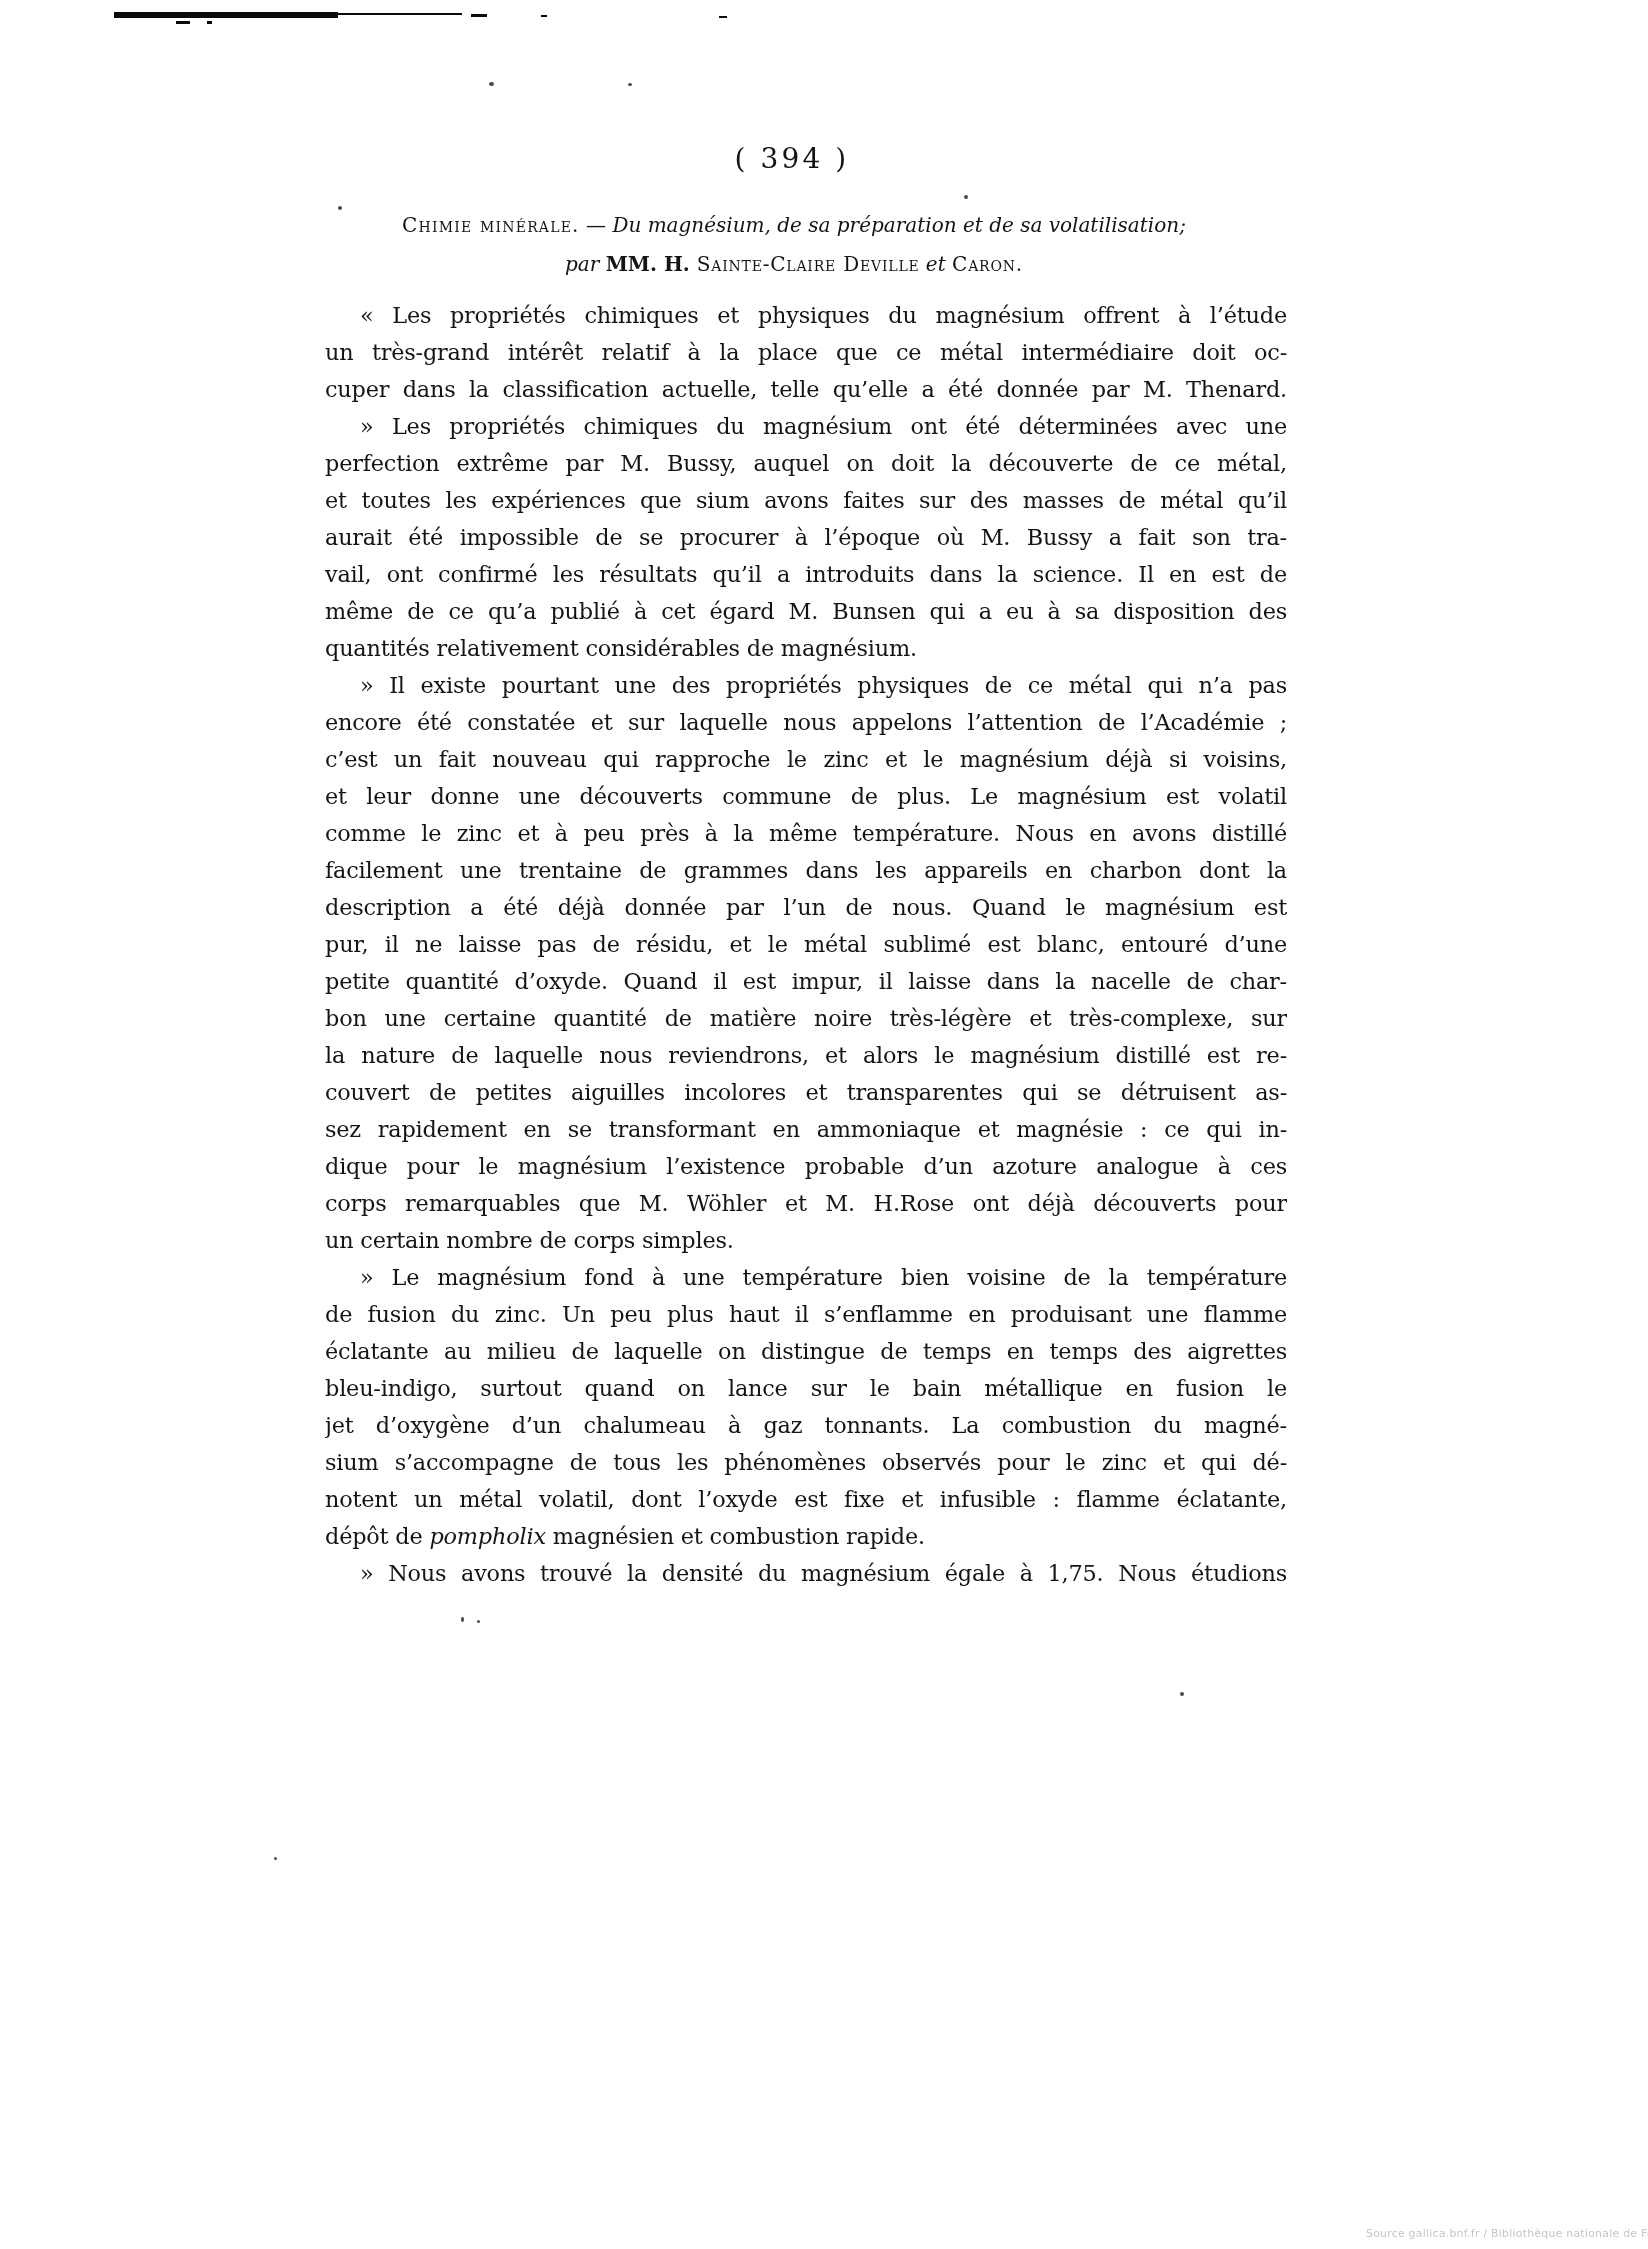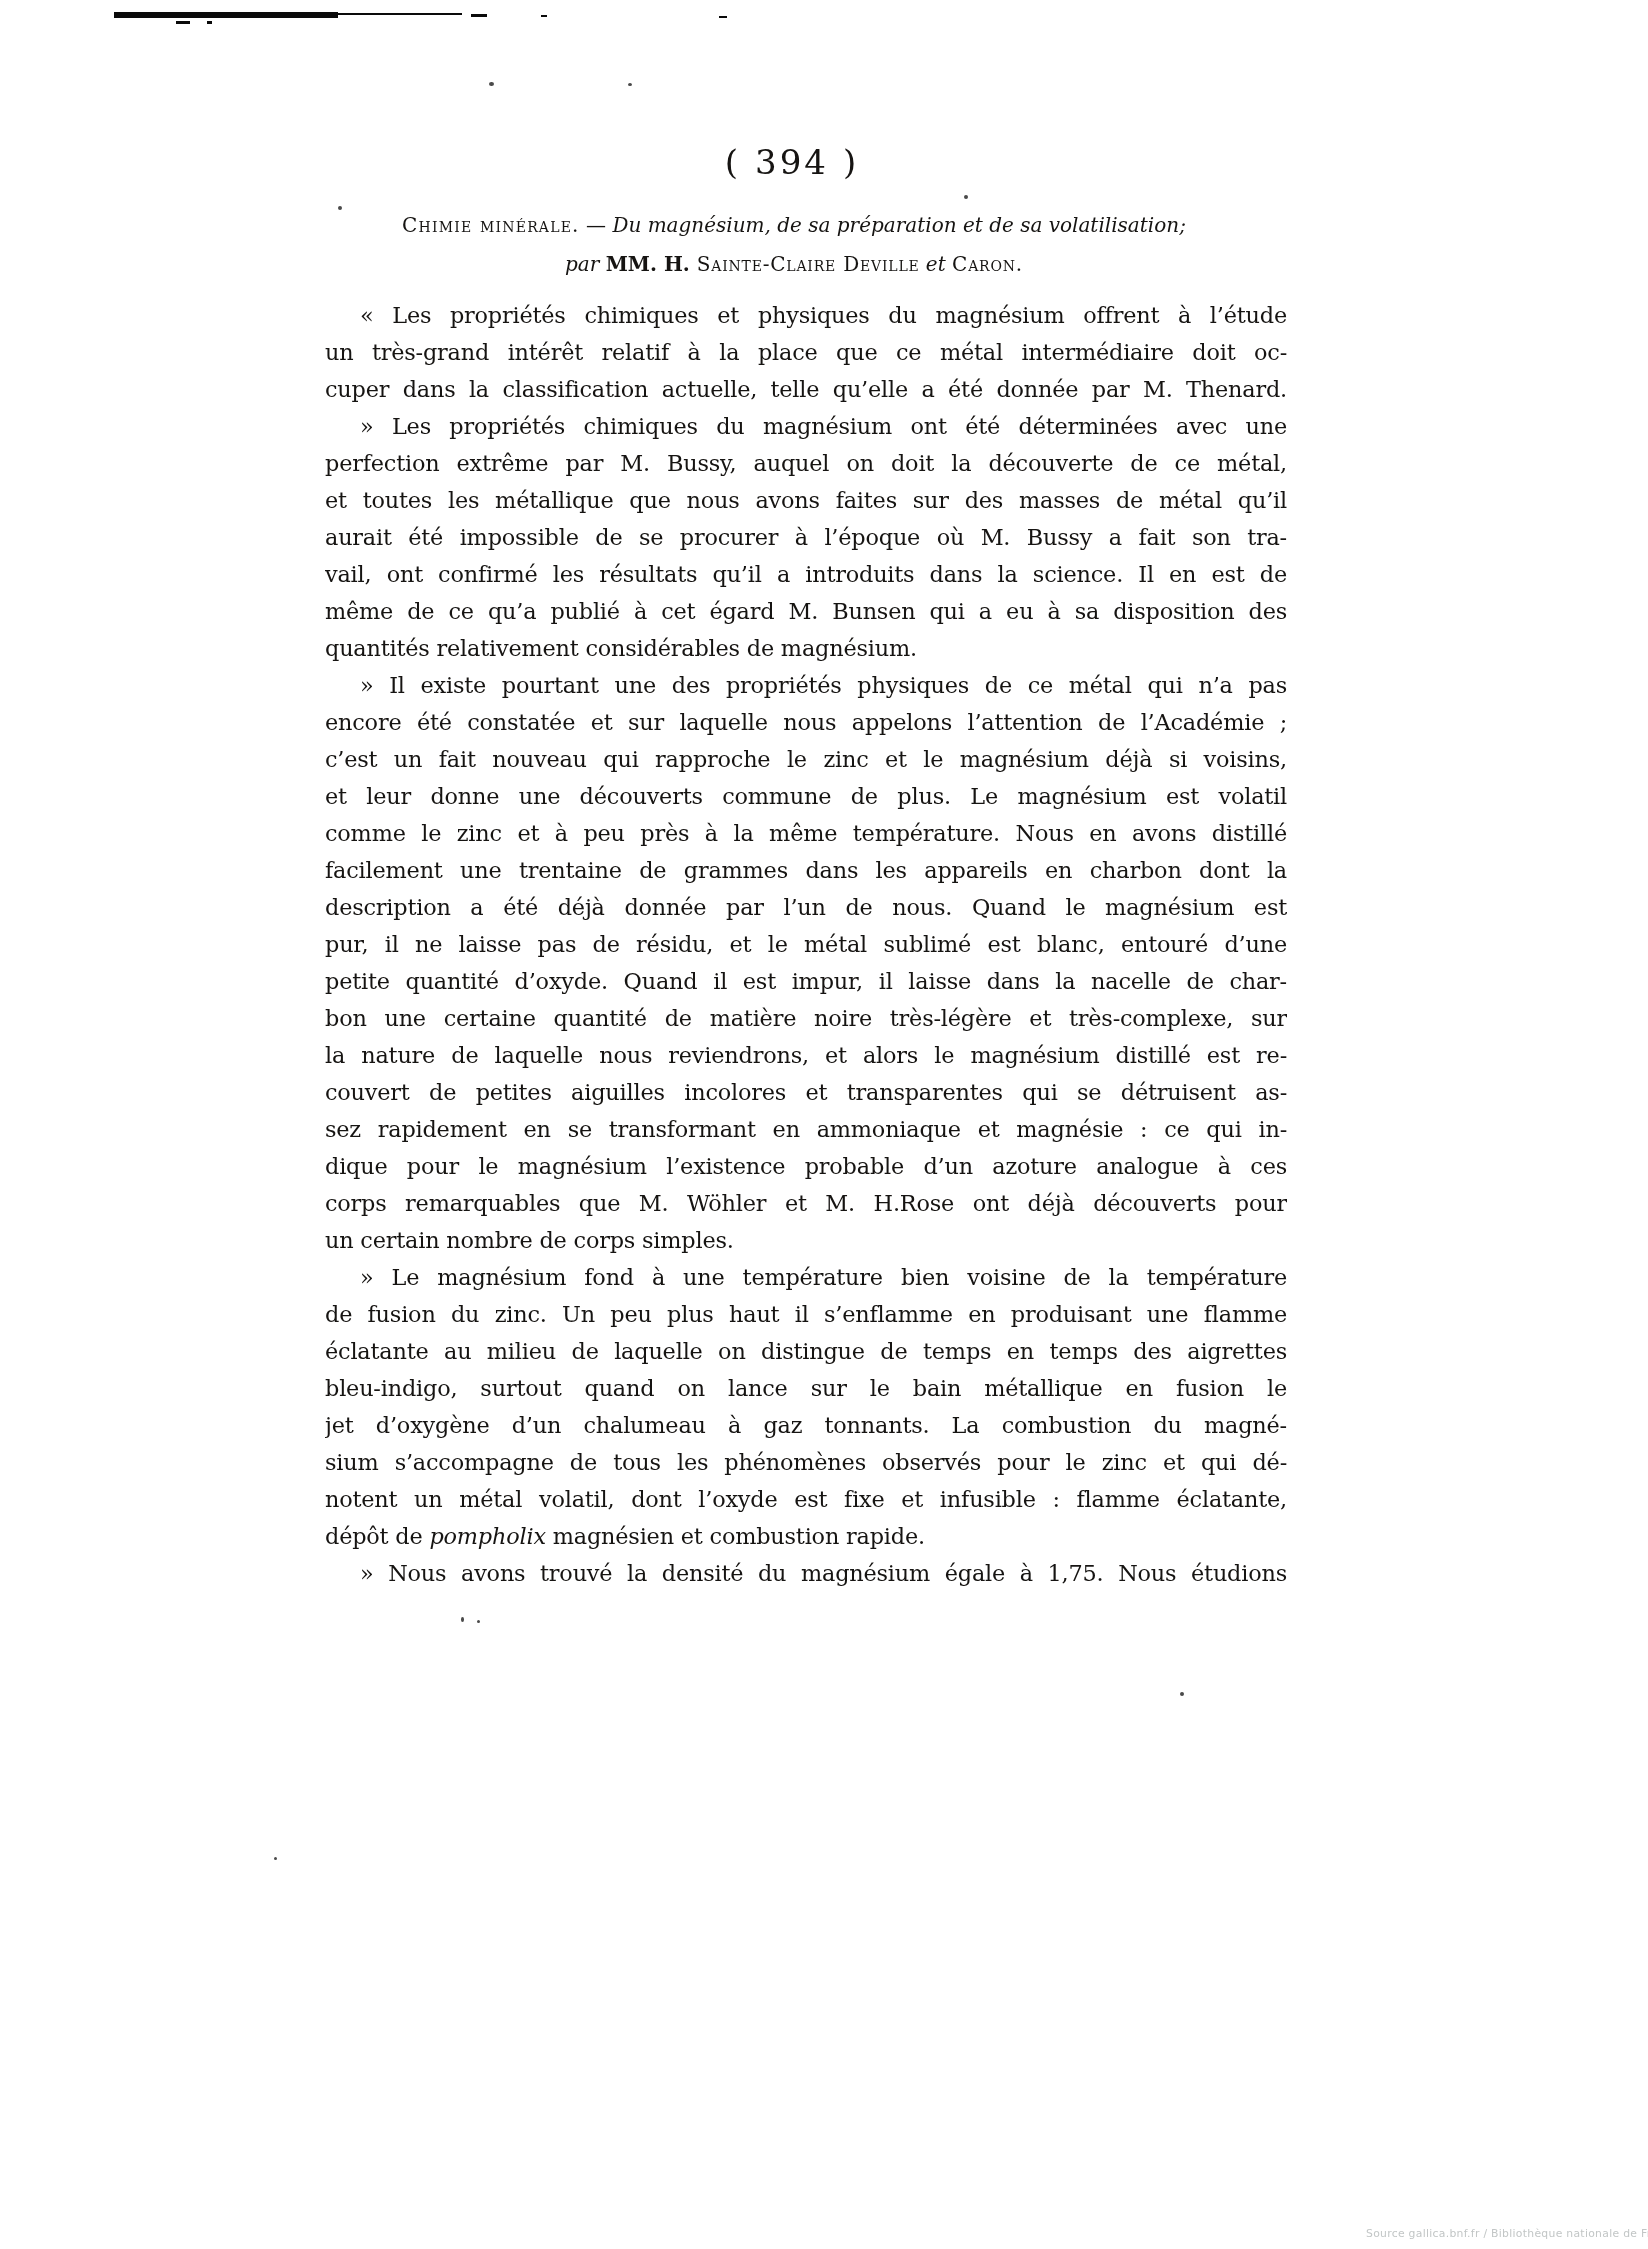--- a/index.html
+++ b/index.html
@@ -7,21 +7,21 @@
     position:relative; width:1649px; height:2250px;
     background:#ffffff; overflow:hidden;
     font-family:"DejaVu Serif", serif; color:#161412;
   }
   
   .artifact { position:absolute; background:#0a0a0a; }
   .speck { position:absolute; background:#4a4a4a; border-radius:50%; }
   
   .pagenum {
     position:absolute; left:676px; top:142px; width:232px;
-    text-align:center; font-size:34px; letter-spacing:3.1px;
+    text-align:center; font-size:28px; letter-spacing:3.1px;
   }
   
   .heading {
     position:absolute; left:313px; top:206px; width:962px;
     text-align:center; font-size:20px; line-height:39px;
   }
   .sc  { font-variant:small-caps; letter-spacing:1.2px; }
   .i   { font-style:italic; }
   .b   { font-weight:bold; }
   .bsc { font-weight:normal; font-variant:small-caps; letter-spacing:0.8px; }
@@ -75,21 +75,21 @@
 
   <div class="bodytext">
       <div class="para">
         <div class="bline first">«  Les propriétés chimiques et physiques du magnésium offrent à l’étude</div>
         <div class="bline">un très-grand intérêt relatif à la place que ce métal intermédiaire doit oc-</div>
         <div class="bline">cuper dans la classification actuelle, telle qu’elle a été donnée par M. Thenard.</div>
       </div>
       <div class="para">
         <div class="bline first">» Les propriétés chimiques du magnésium ont été déterminées avec une</div>
         <div class="bline">perfection extrême par M. Bussy, auquel on doit la découverte de ce métal,</div>
-        <div class="bline">et toutes les métallique que nous avons faites sur des masses de métal qu’il</div>
+        <div class="bline">et toutes les expériences que sium avons faites sur des masses de métal qu’il</div>
         <div class="bline">aurait été impossible de se procurer à l’époque où M. Bussy a fait son tra-</div>
         <div class="bline">vail, ont confirmé les résultats qu’il a introduits dans la science. Il en est de</div>
         <div class="bline">même de ce qu’a publié à cet égard M. Bunsen qui a eu à sa disposition des</div>
         <div class="bline short">quantités relativement considérables de magnésium.</div>
       </div>
       <div class="para">
         <div class="bline first">» Il existe pourtant une des propriétés physiques de ce métal qui n’a pas</div>
         <div class="bline">encore été constatée et sur laquelle nous appelons l’attention de l’Académie ;</div>
         <div class="bline">c’est un fait nouveau qui rapproche le zinc et le magnésium déjà si voisins,</div>
         <div class="bline">et leur donne une découverts commune de plus. Le magnésium est volatil</div>

